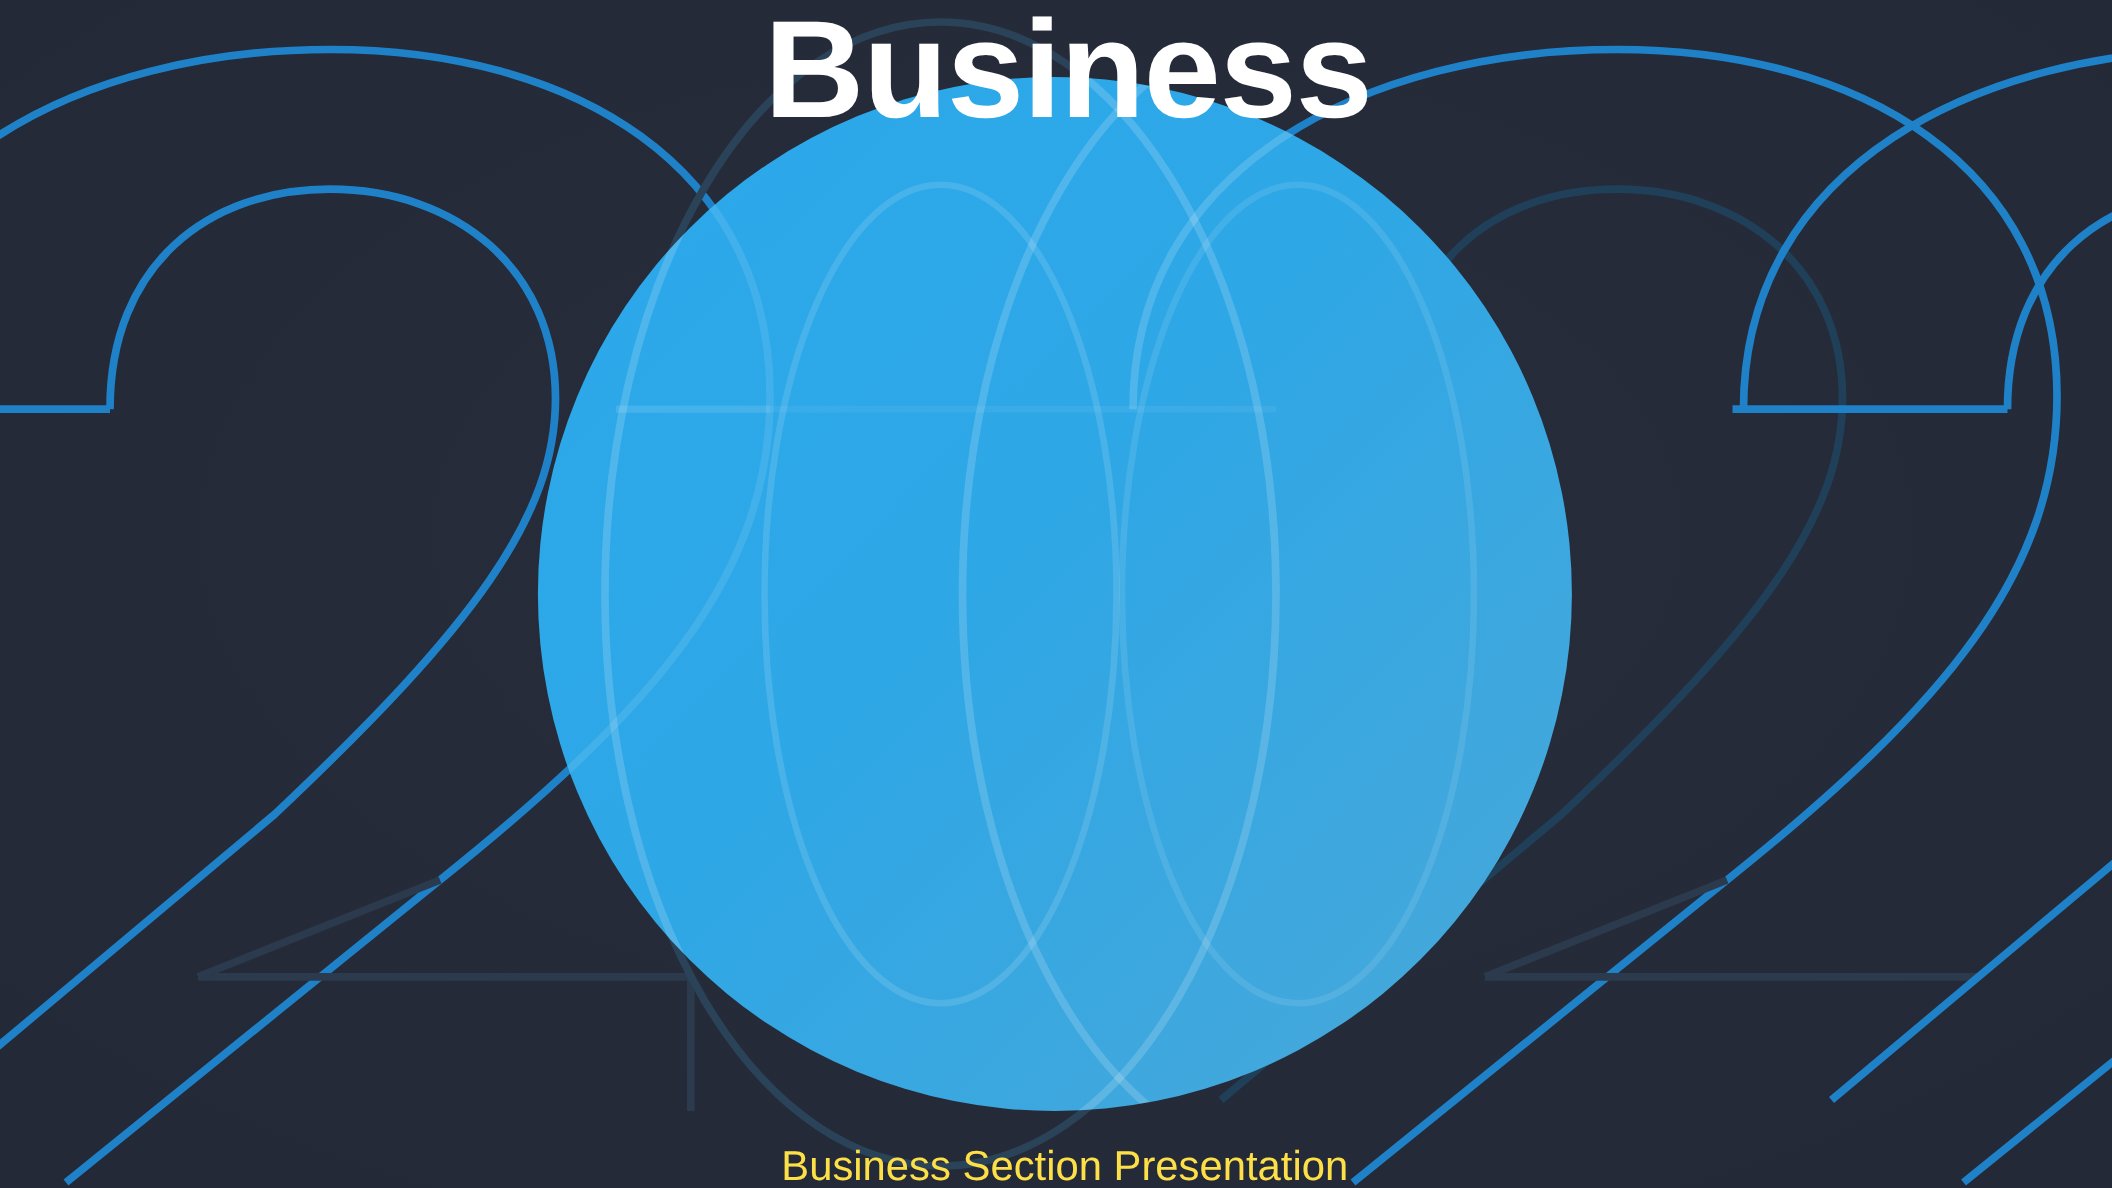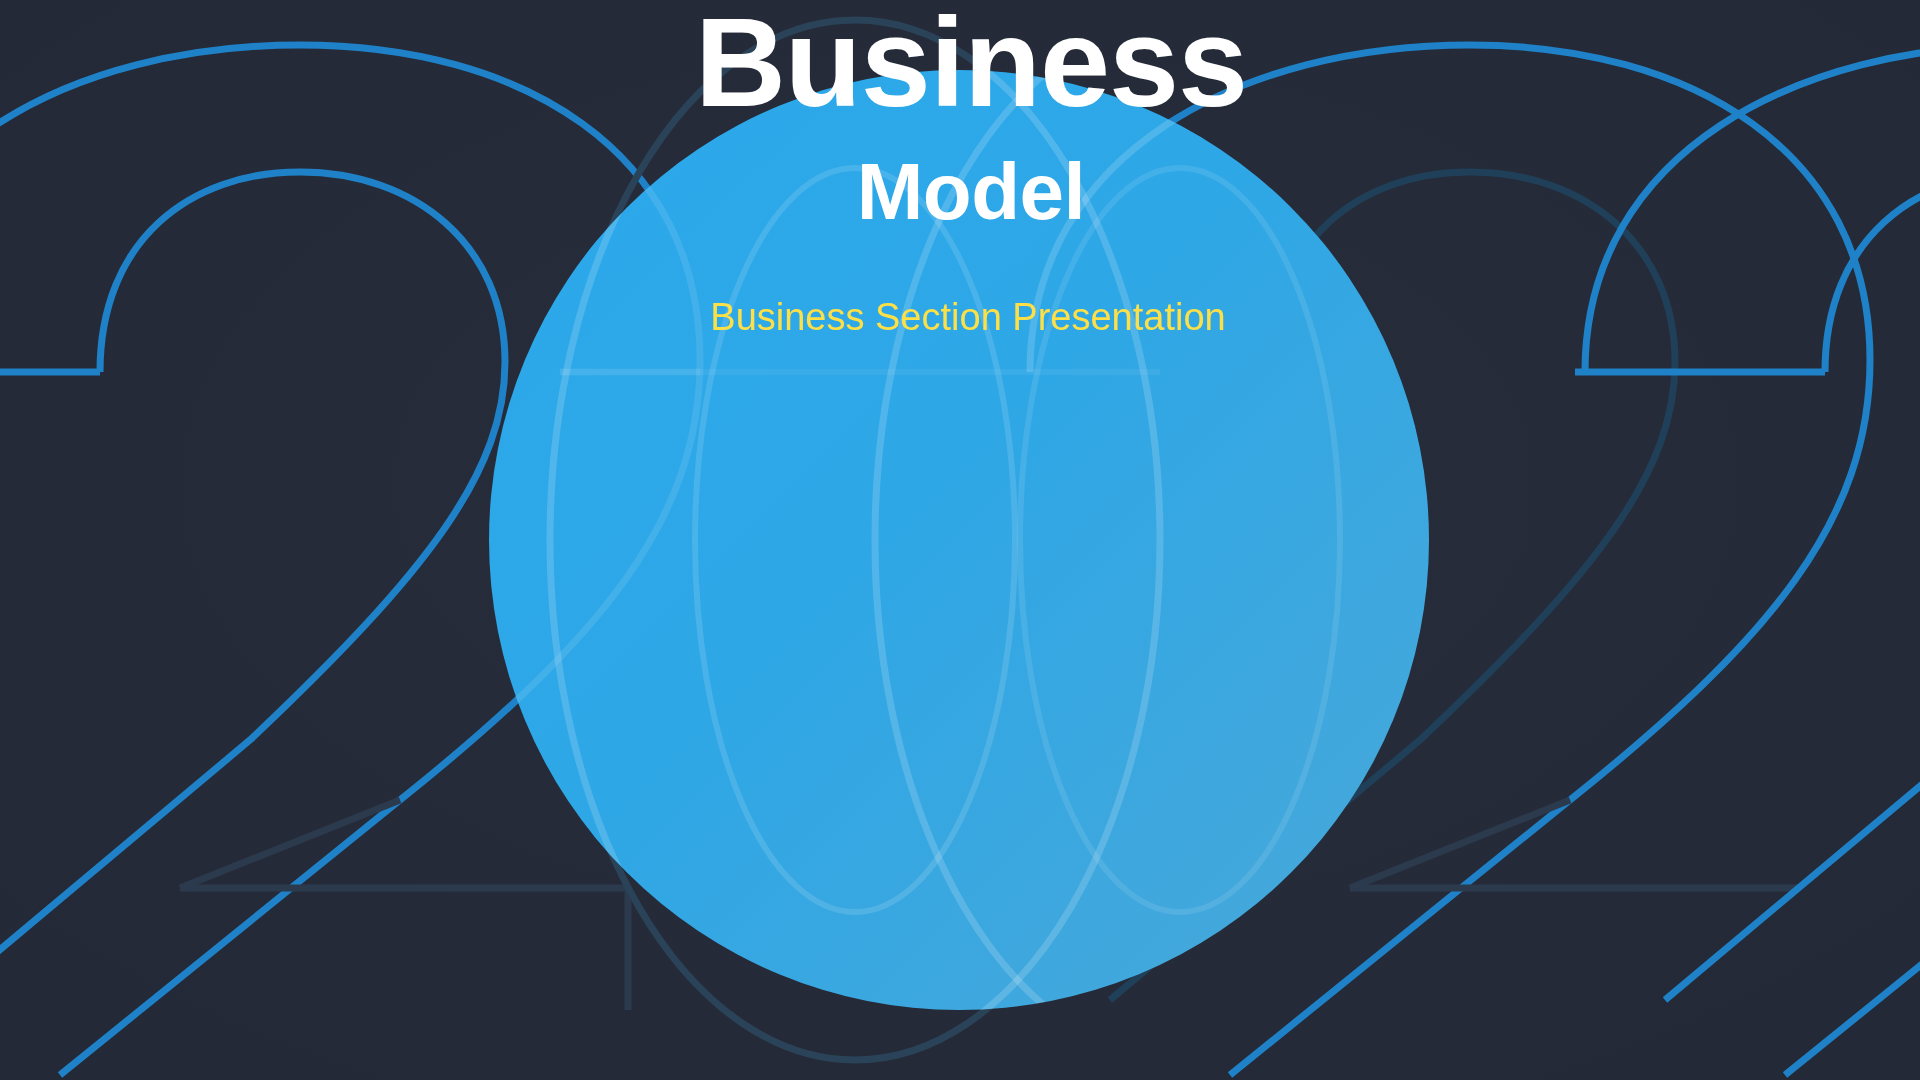--- a/index.html
+++ b/index.html
@@ -31,21 +31,21 @@
   #text-layer {
     position: absolute;
     z-index: 4;
     left: 0;
     top: 0;
     width: 1920px;
     height: 1080px;
     display: flex;
     flex-direction: column;
     align-items: center;
-    justify-content: flex-start;
+    justify-content: space-between;
   }
   .title-main {
     color: #ffffff;
     font-size: 126px;
     font-weight: bold;
     line-height: 1.0;
     letter-spacing: -1px;
     margin: 0;
     text-align: center;
     padding-left: 22px;
@@ -179,17 +179,16 @@
       </g>
     </svg>
   </div>
 
   <svg id="fg-svg" viewBox="0 0 1920 1080">
     <path d="M 1260 60 C 1420 60, 1560 140, 1620 260" fill="none" stroke="#1f82c8" stroke-width="7" stroke-opacity="0.0"></path>
   </svg>
 
   <div id="text-layer">
     <div class="title-main">Business</div>
-    <div class="title-sub">Model</div>
     <div class="subtitle">Business Section Presentation</div>
   </div>
 
 </div>
 
 </body></html>

